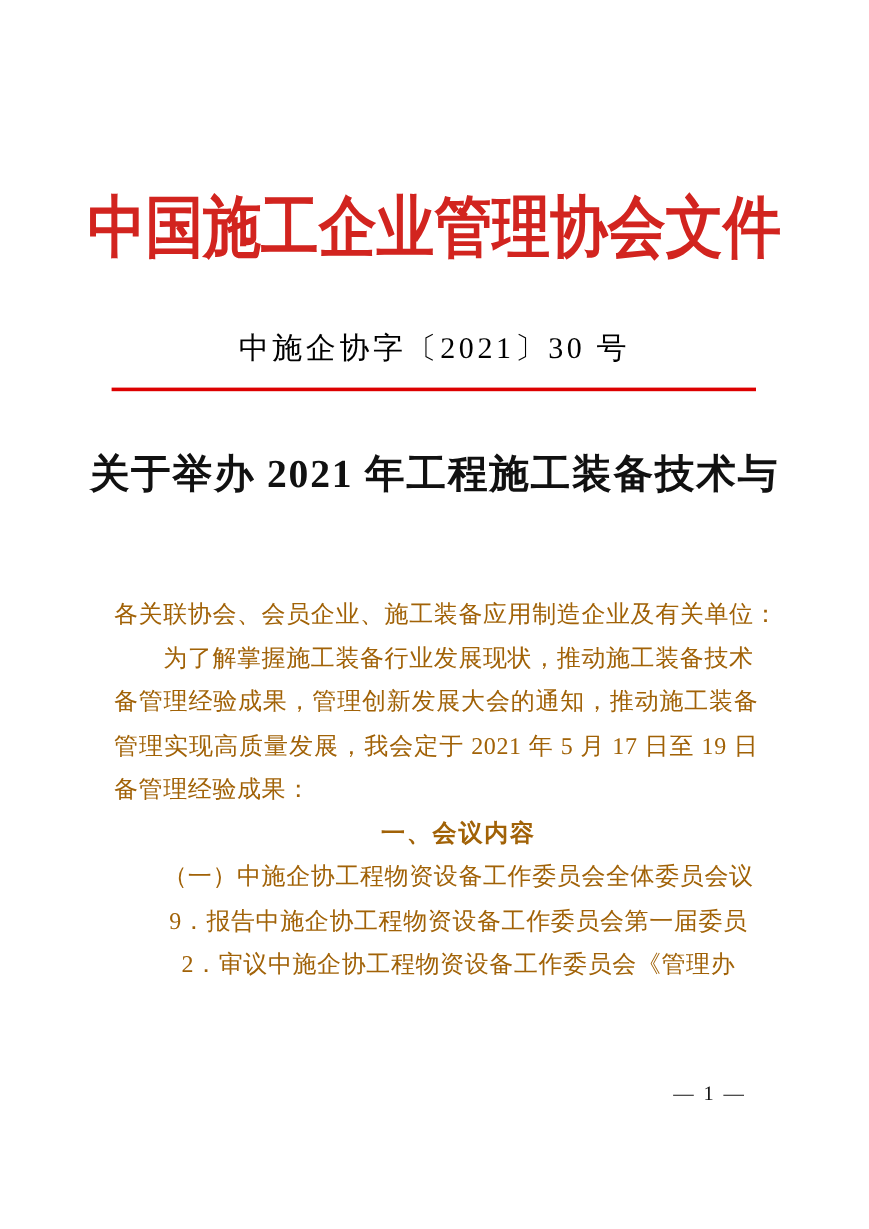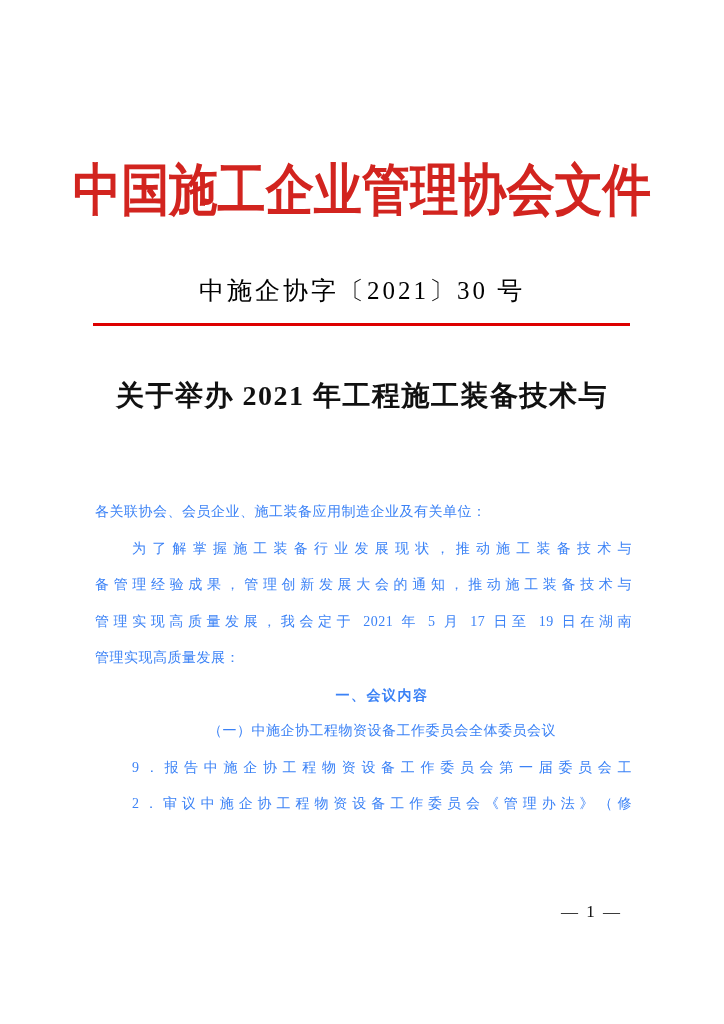--- a/index.html
+++ b/index.html
@@ -57,35 +57,35 @@
     height: 3px;
     background: #dd0000;
   }
   
   .notice-title {
     position: absolute;
     top: 374px;
     left: 0;
     width: 100%;
     text-align: center;
-    font-size: 28px;
+    font-size: 33px;
     line-height: 44px;
     font-weight: bold;
     letter-spacing: 1.5px;
     color: #111111;
   }
   
   .body-text {
     position: absolute;
     top: 494px;
     left: 95px;
     width: 537px;
-    font-size: 14px;
+    font-size: 20px;
     letter-spacing: 0.5px;
-    color: #3b82f6;
+    color: #a16207;
   }
   .line {
     height: 36.5px;
     line-height: 36.5px;
     white-space: nowrap;
   }
   .line.fill {
     white-space: normal;
     text-align: justify;
     text-align-last: justify;
@@ -127,21 +127,21 @@
 
   <div class="notice-title">
     <div>关于举办 2021 年工程施工装备技术与</div>
   </div>
 
   <div class="body-text">
     <div class="line">各关联协会、会员企业、施工装备应用制造企业及有关单位：</div>
     <div class="line indent fill">为了解掌握施工装备行业发展现状，推动施工装备技术与</div>
     <div class="line fill">备管理经验成果，管理创新发展大会的通知，推动施工装备技术与</div>
     <div class="line fill">管理实现高质量发展，我会定于 2021 年 5 月 17 日至 19 日在湖南</div>
-    <div class="line">管理实现高质量发展：</div>
+    <div class="line">备管理经验成果：</div>
     <div class="line indent heading">一、会议内容</div>
     <div class="line indent">（一）中施企协工程物资设备工作委员会全体委员会议</div>
     <div class="line indent fill">9．报告中施企协工程物资设备工作委员会第一届委员会工</div>
     <div class="line indent fill">2．审议中施企协工程物资设备工作委员会《管理办法》（修</div>
   </div>
 
   <div class="page-number">— 1 —</div>
 
 </div>
 

